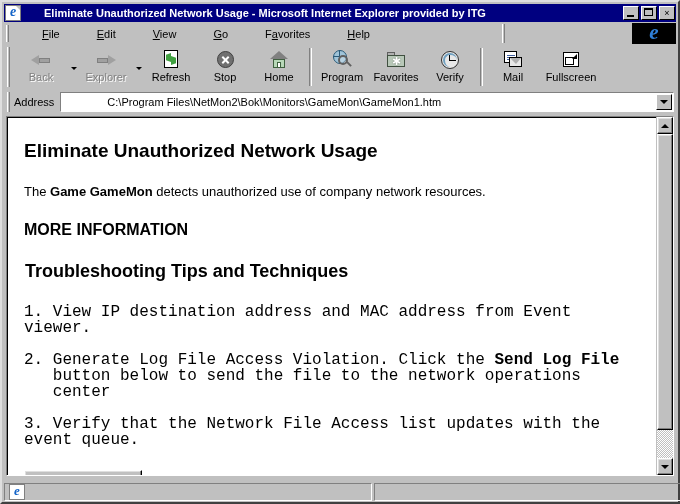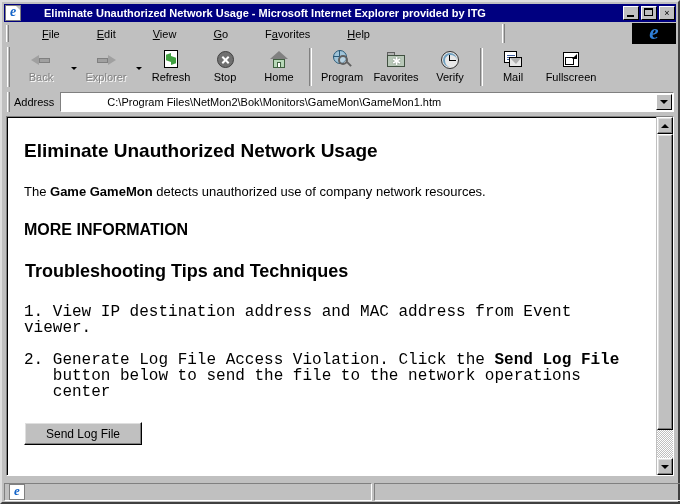--- a/index.html
+++ b/index.html
@@ -1001,20 +1001,21 @@
         <span>The </span><b>Game GameMon</b><span> detects unauthorized use of company network resources.</span>
       </p>
 
       <p class="moreinfo">MORE INFORMATION</p>
 
       <p class="subhead">Troubleshooting Tips and Techniques</p>
 
       <ol class="steps">
         <li><span>1. View IP destination address and MAC address from Event viewer.</span></li>
         <li><span>2. Generate Log File Access Violation. Click the </span><b>Send Log File</b><span class="cont">button below to send the file to the network operations center</span></li>
+        <li><span>3. Verify that the Network File Access list updates with the event queue.</span></li>
       </ol>
 
       <div id="send-btn">Send Log File</div>
     </div>
 
     <div id="vscroll">
       <div class="sb-btn">
           <span class="up"></span>
         </div>
       <div id="sb-track">

